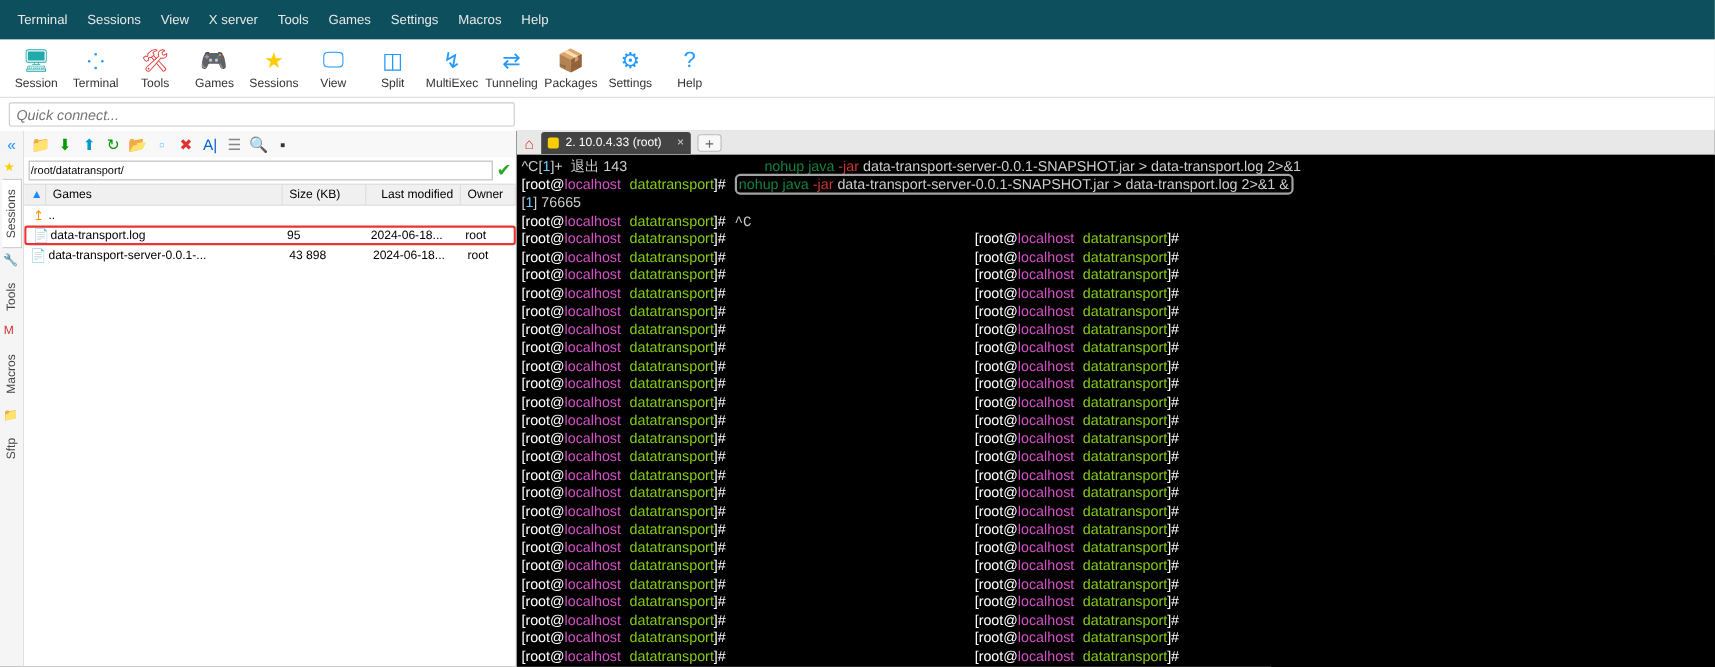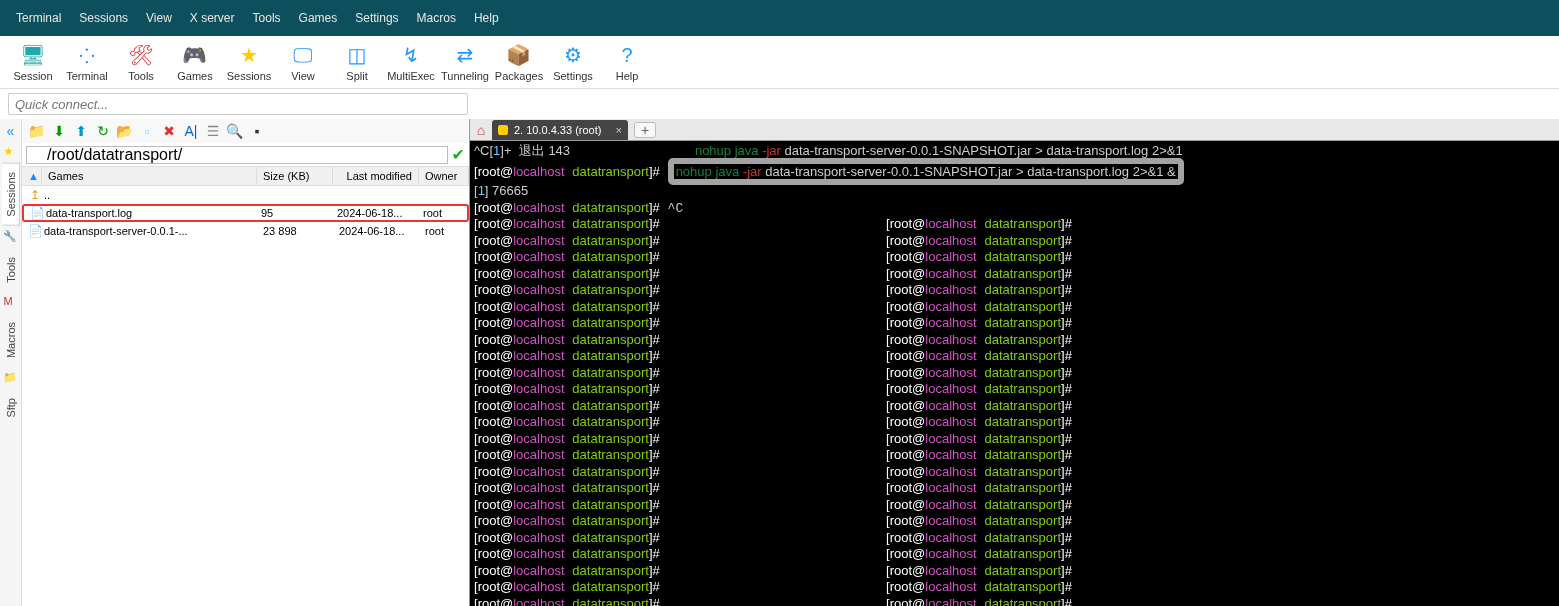--- a/index.html
+++ b/index.html
@@ -27,21 +27,21 @@
 .vtab { writing-mode: vertical-rl; transform: rotate(180deg); padding: 8px 2px; font-size: 11px; color: #444; cursor: pointer; border: 1px solid transparent; }
 .vtab.active { background: #fff; border: 1px solid #ccc; border-right: 1px solid #fff; }
 .vtab-ico { width: 14px; height: 14px; margin: 4px 0; }
 .collapse-arrow { color: #1a8cff; font-size: 14px; padding: 2px; cursor: pointer; }
 
 
 .sftp-panel { width: 448px; background: #fff; display: flex; flex-direction: column; border-right: 1px solid #999; }
 .sftp-toolbar { display: flex; gap: 4px; padding: 3px 6px; background: #f8f8f8; align-items: center; }
 .sftp-toolbar .tico { width: 18px; height: 18px; display: flex; align-items: center; justify-content: center; cursor: pointer; font-size: 14px; }
 .sftp-path { display: flex; padding: 2px 4px; align-items: center; }
-.sftp-path input { flex: 1; height: 18px; border: 1px solid #bbb; padding: 0 20px; font-size: 16px; }
+.sftp-path input { flex: 1; height: 18px; border: 1px solid #bbb; padding: 0 1px; font-size: 10px; }
 .sftp-path .ok { color: #2a2; margin-left: 4px; font-size: 16px; }
 .file-header { display: flex; background: #f0f0f0; border-top: 1px solid #ddd; border-bottom: 1px solid #ddd; font-size: 11px; }
 .file-header > div { padding: 3px 6px; border-right: 1px solid #ddd; }
 .fh-sort { width: 20px; text-align: center; color: #1a8cff; }
 .fh-name { flex: 1; }
 .fh-size { width: 76px; }
 .fh-mod { width: 86px; text-align: right; }
 .fh-owner { width: 50px; }
 .file-list { flex: 1; overflow: auto; }
 .file-row { display: flex; font-size: 11px; align-items: center; height: 18px; }
@@ -60,21 +60,21 @@
 .tab .dot { width: 10px; height: 10px; background: #fc0; border-radius: 2px; }
 .tab .x { color: #ccc; margin-left: 8px; }
 .tab-add { margin-left: 6px; color: #666; font-size: 14px; cursor: pointer; padding: 0 6px; border: 1px solid #bbb; border-radius: 3px; background: #f8f8f8; height: 16px; line-height: 14px; }
 .terminal { flex: 1; background: #000; color: #ccc; font-family: "Consolas","Courier New",monospace; font-size: 13px; padding: 2px 4px; overflow: hidden; line-height: 15.5px; white-space: pre; }
 .terminal .u { color: #fff; }
 .terminal .h { color: #d64fc7; }
 .terminal .p { color: #84cc16; }
 .terminal .cmd-nohup { color: #15803d; }
 .terminal .cmd-opt { color: #c33; }
 .terminal .num { color: #6cf; }
-.hl-box { border: 6px solid #a3a3a3; border-radius: 5px; display: inline-block; padding: 0 2px; margin: -2px 0; }
+.hl-box { border: 2px solid #a3a3a3; border-radius: 5px; display: inline-block; padding: 0 2px; margin: -2px 0; }
 .prompt-sep { color: #fff; }
 </style>
 </head>
 <body>
 
 <div class="menubar">
     <span>Terminal</span>
     <span>Sessions</span>
     <span>View</span>
     <span>X server</span>
@@ -189,21 +189,21 @@
         <div class="file-row hl">
           <div class="fr-ico" style="color:#5ad">📄</div>
           <div class="fr-name">data-transport.log</div>
           <div class="fr-size">95</div>
           <div class="fr-mod">2024-06-18...</div>
           <div class="fr-owner">root</div>
         </div>
         <div class="file-row">
           <div class="fr-ico" style="color:#5ad">📄</div>
           <div class="fr-name">data-transport-server-0.0.1-...</div>
-          <div class="fr-size">23 898</div>
+          <div class="fr-size">43 898</div>
           <div class="fr-mod">2024-06-18...</div>
           <div class="fr-owner">root</div>
         </div>
       </div>
   </div>
 
   <div class="term-area">
     <div class="tabbar">
       <span class="home">⌂</span>
       <div class="tab">

